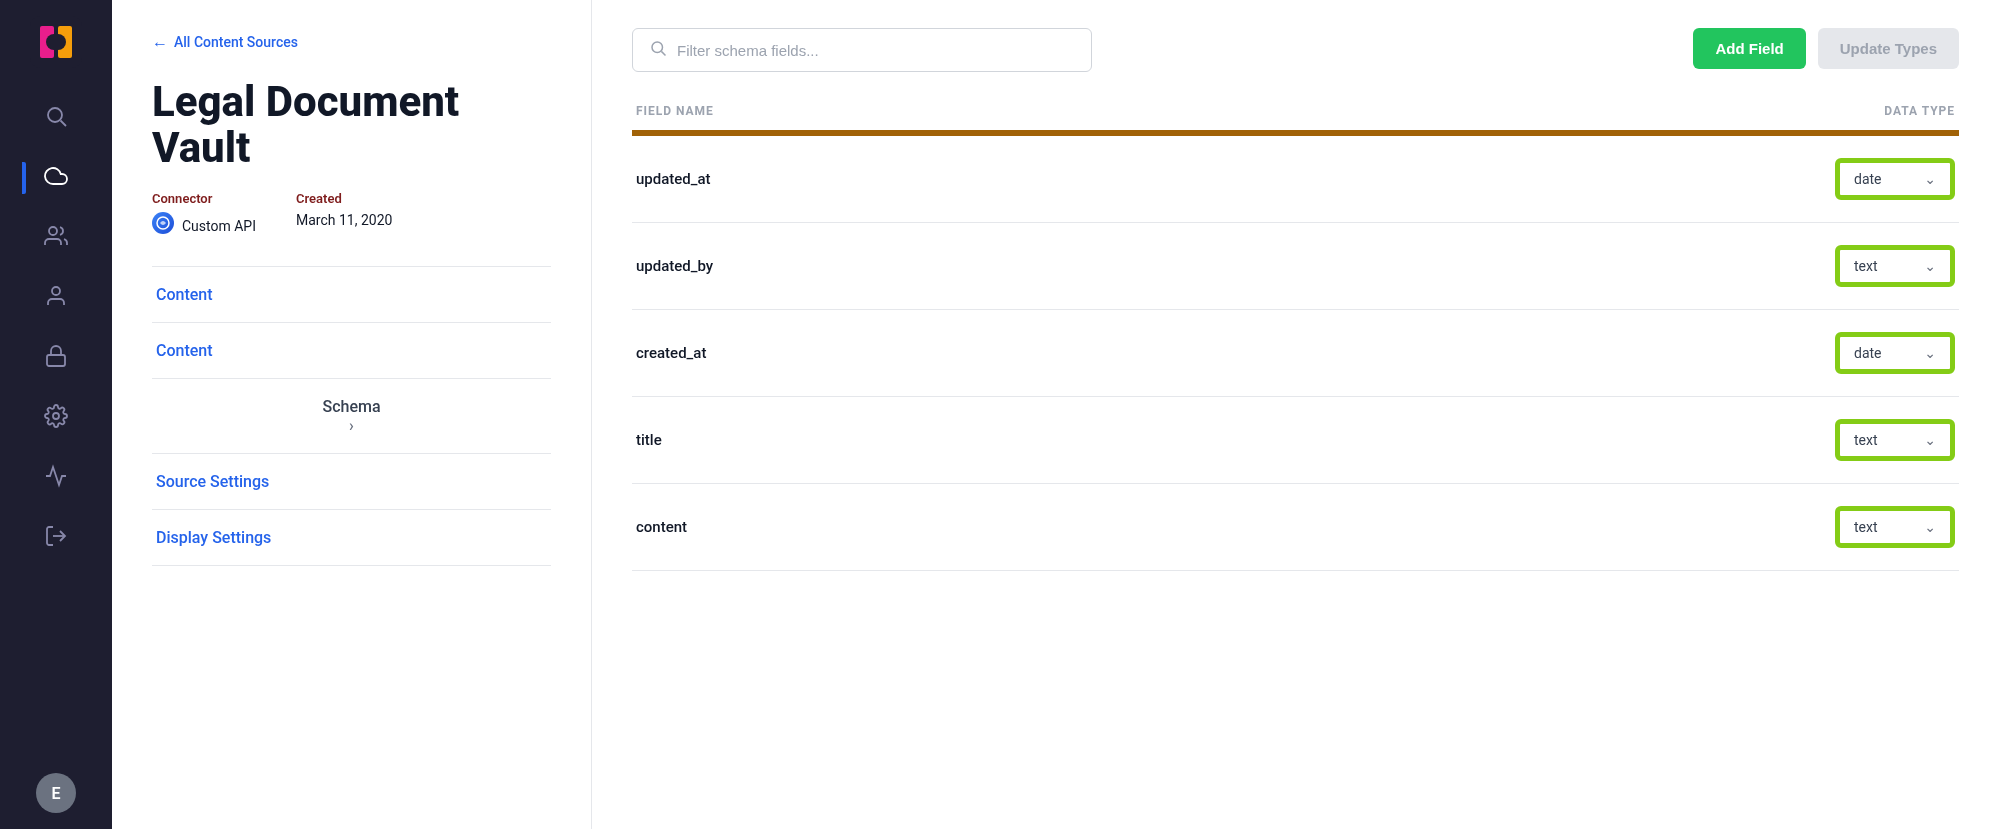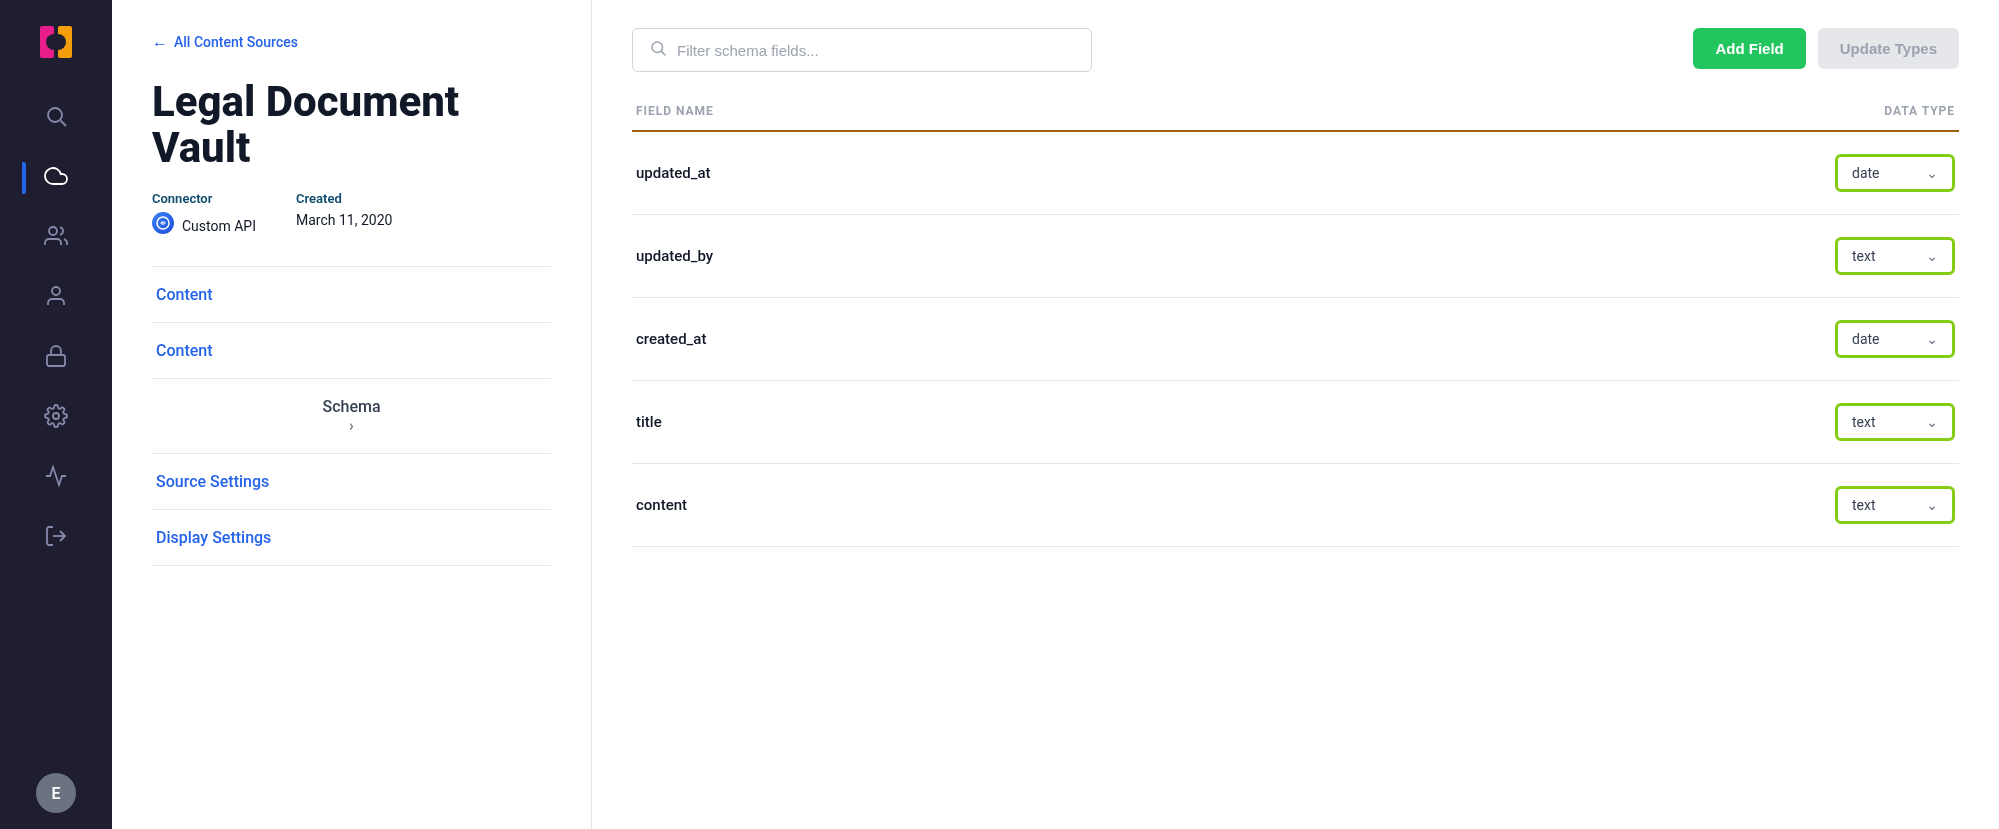--- a/index.html
+++ b/index.html
@@ -110,21 +110,21 @@
     }
 
     .meta-section {
       display: flex;
       gap: 40px;
       margin-bottom: 32px;
     }
     .meta-item label {
       font-size: 13px;
       font-weight: 600;
-      color: #0c4a6e;
+      color: #7f1d1d;
       display: block;
       margin-bottom: 6px;
     }
     .meta-value {
       display: flex;
       align-items: flex-end;
       gap: 8px;
       font-size: 14px;
       color: #111827;
     }
@@ -215,21 +215,21 @@
       font-size: 15px;
       font-weight: 600;
       cursor: pointer;
     }
 
     
     .schema-table-header {
       display: flex;
       justify-content: space-between;
       padding: 0 4px 12px 4px;
-      border-bottom: 2px solid #a16207;
+      border-bottom: 6px solid #a16207;
       margin-bottom: 0;
     }
     .col-label {
       font-size: 12px;
       font-weight: 700;
       color: #9ca3af;
       letter-spacing: 0.08em;
       text-transform: uppercase;
     }
 
@@ -242,21 +242,21 @@
     }
     .field-name {
       font-size: 15px;
       font-weight: 500;
       color: #111827;
     }
     .type-select {
       display: flex;
       align-items: center;
       gap: 6px;
-      border: 3px solid #84cc16;
+      border: 5px solid #84cc16;
       border-radius: 6px;
       padding: 8px 14px;
       font-size: 14px;
       color: #374151;
       cursor: pointer;
       min-width: 120px;
       justify-content: space-between;
     }
   </style>
 </head>

